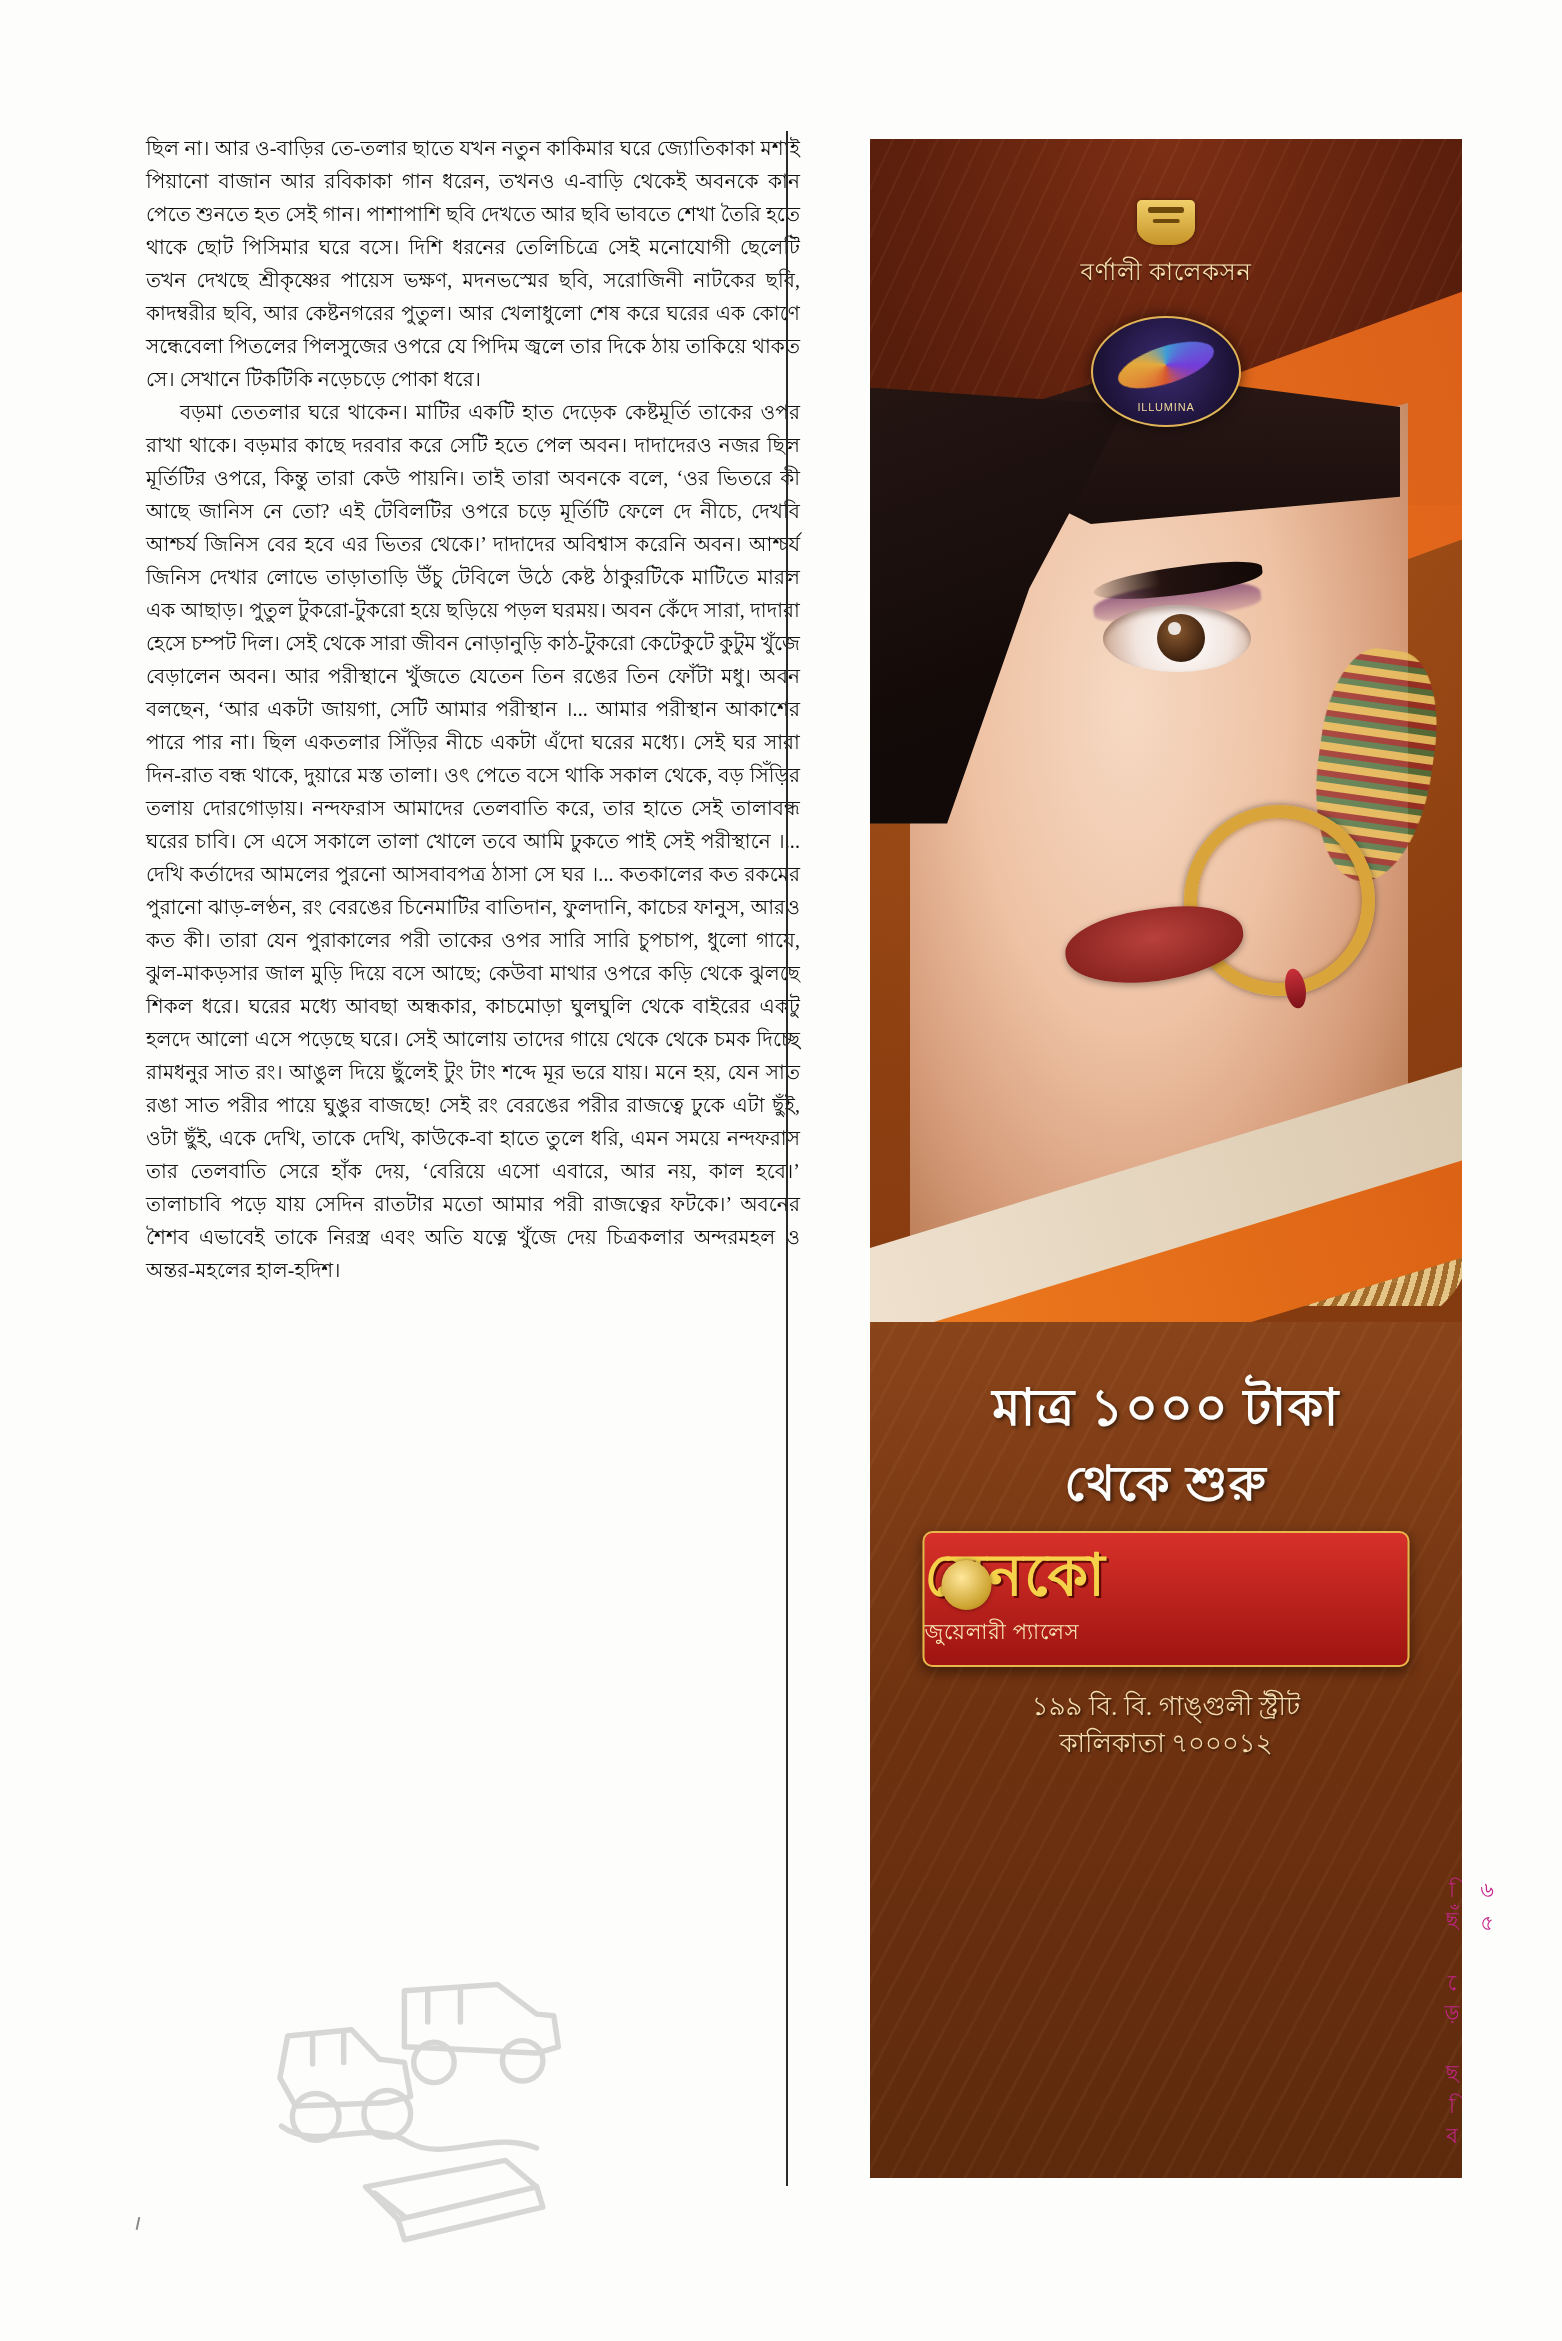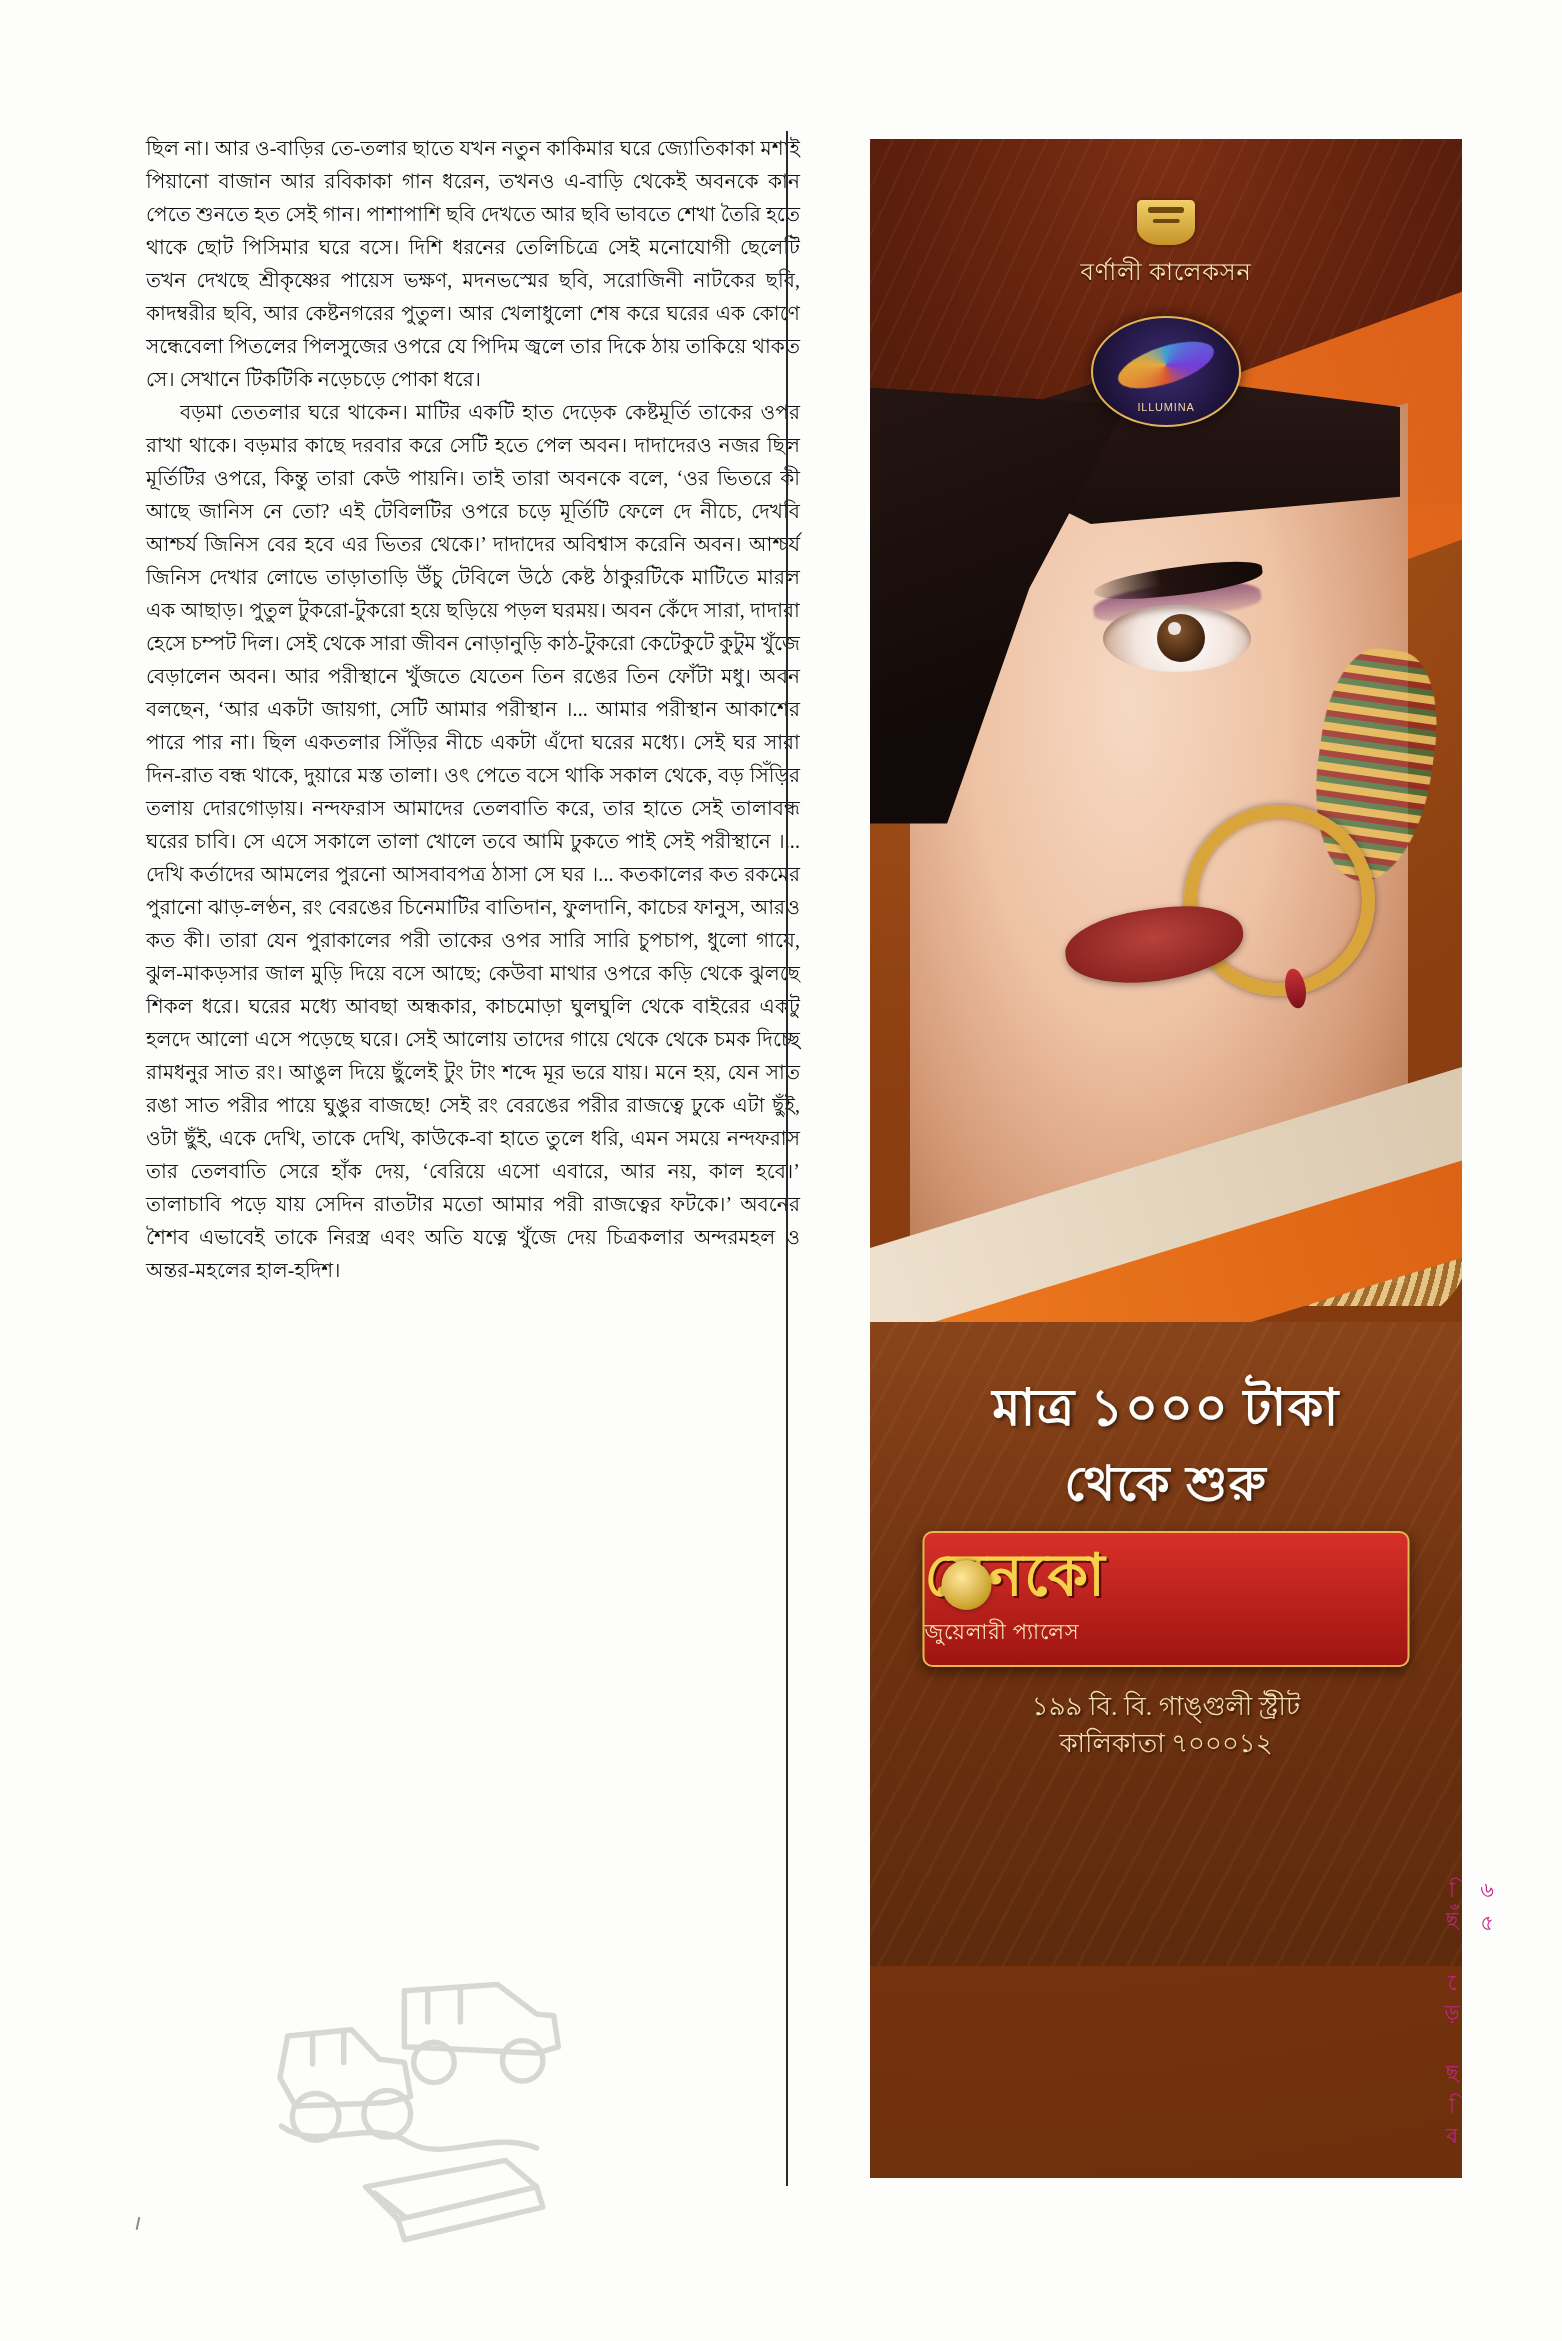--- a/index.html
+++ b/index.html
@@ -326,21 +326,21 @@
     background: linear-gradient(90deg,#ef7d20,#d95f13);
     transform: rotate(-17deg);
   }
 
   
   .ad-lower {
     position: absolute;
     left: 0;
     top: 1183px;
     width: 100%;
-    height: 644px;
+    height: 856px;
     background: linear-gradient(180deg,#8a441a 0%, #6f3210 45%, #5d2a0d 100%);
   }
   .ad-lower::after{
     content:"";
     position:absolute;inset:0;
     background: repeating-linear-gradient(118deg, rgba(255,210,150,.045) 0 3.1px, rgba(0,0,0,0) 3.1px 22px);
   }
   .price-line1 {
     position: absolute;
     top: 47px;

